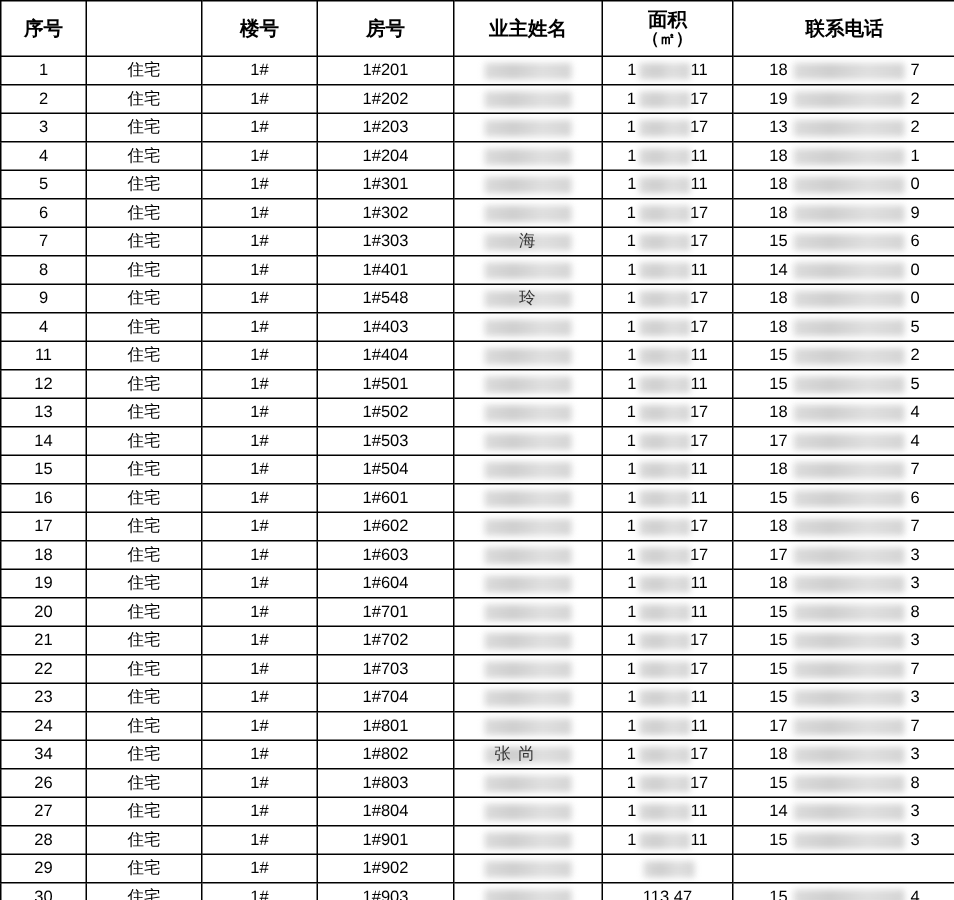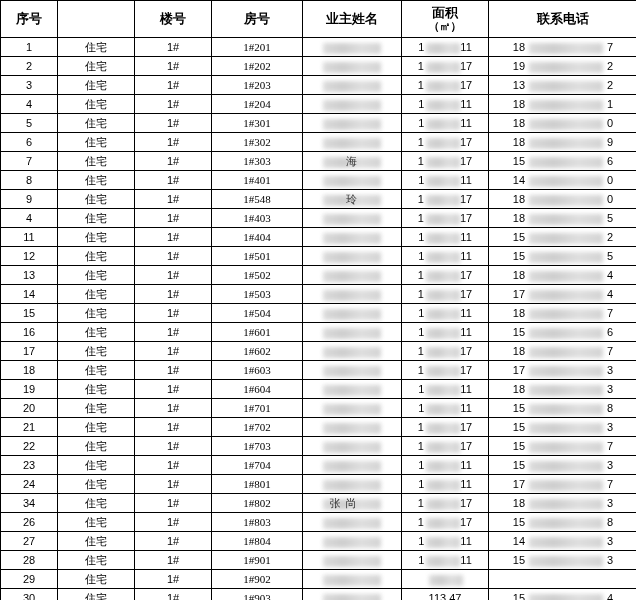--- a/index.html
+++ b/index.html
@@ -37,21 +37,21 @@
   }
   table.grid thead th {
     font-weight: bold;
     font-size: 13px;
     height: 36px;
     line-height: 16px;
   }
   .col-seq { width: 56px; }
   .col-type { width: 76px; }
   .col-bldg { width: 76px; margin-top: 37px; }
-  .col-room { width: 90px; font-family: Liberation Serif, serif; }
+  .col-room { width: 90px; }
   .col-owner { width: 98px; }
   .col-area { width: 86px; }
   .col-phone { width: 148px; margin-left: 44px; }
 
   .hdr-area-inner {
     display: block;
     line-height: 15px;
     font-size: 13px;
   }
   .hdr-area-unit {

